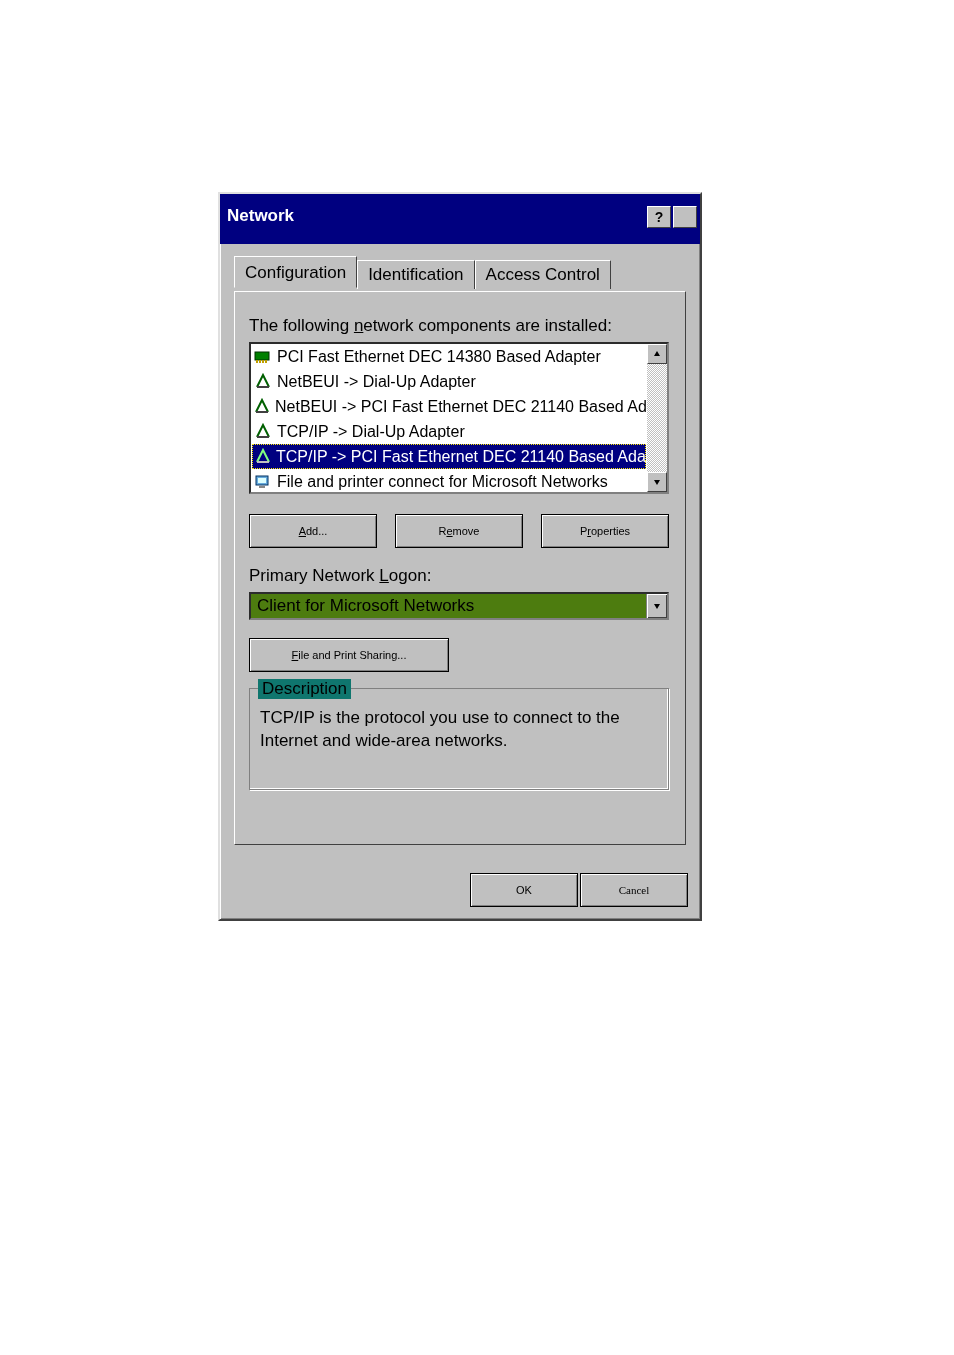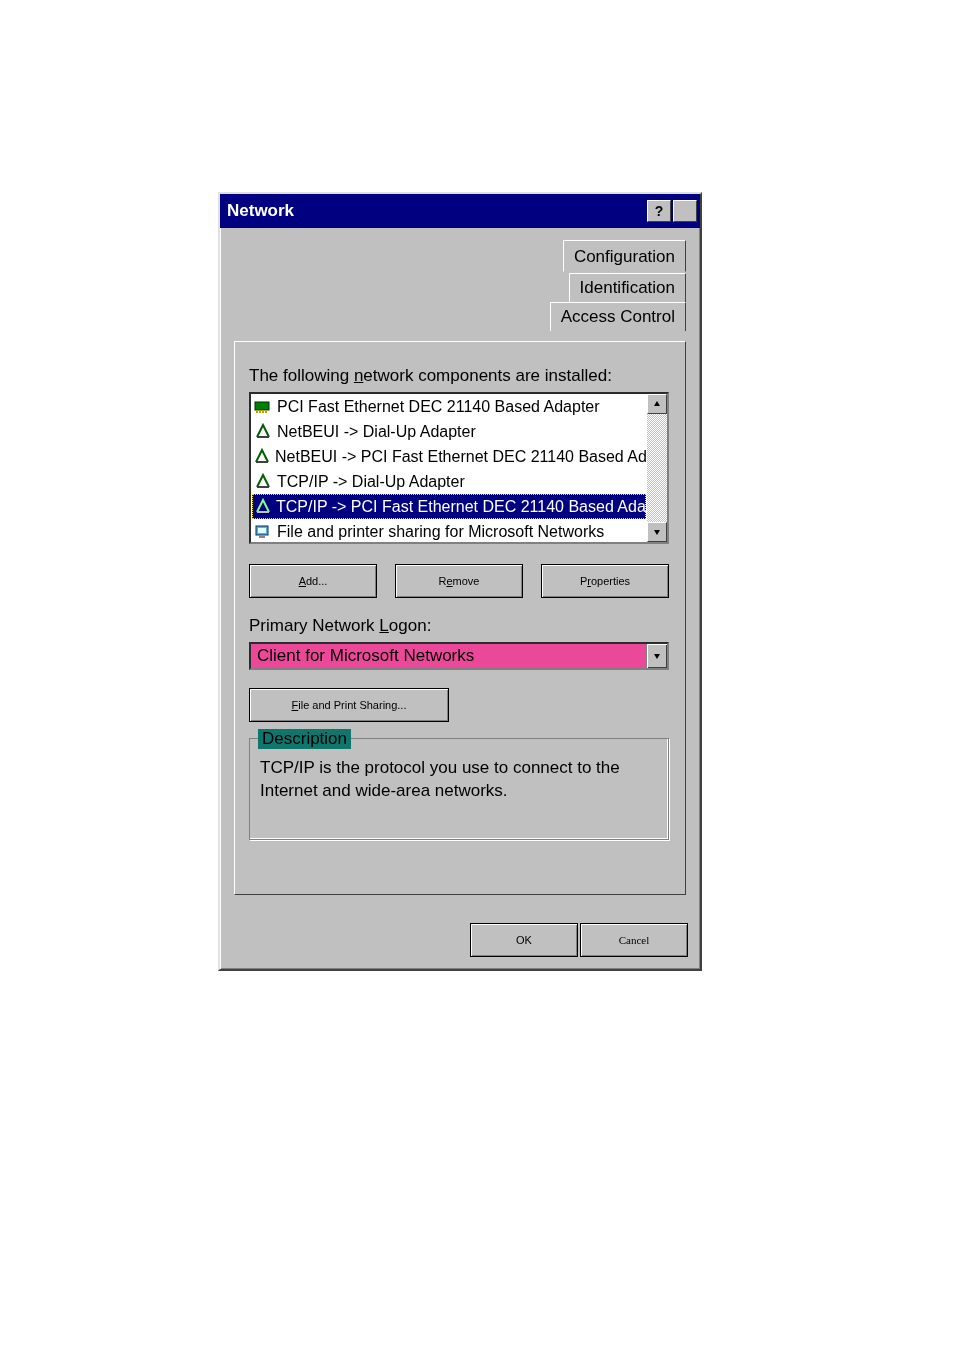--- a/index.html
+++ b/index.html
@@ -23,22 +23,22 @@
     border-left-color:#e0e0e0;
     border-right-color:#404040;
     border-bottom-color:#404040;
     box-shadow:inset 1px 1px 0 #fff, inset -1px -1px 0 #808080;
   }
   
   .titlebar{
     height:26px;
     background:#000080;
     color:#fff;
-    display:flex;align-items:center;
-    padding:4px 3px;
+    display:flex;align-items:flex-start;
+    padding:12px 3px;
     font-weight:bold;
   }
   .titlebar .title{
     flex:1;
     padding-left:4px;
   }
   .titlebar .tbtn{
     width:22px;height:20px;
     background:#c0c0c0;
     border:1px solid #000;
@@ -50,22 +50,21 @@
   }
   
   .body{
     padding:12px 14px 14px 14px;
     position:relative;
   }
   
   .tabs{
     display:flex;align-items:flex-end;
     position:relative;
-    margin-bottom:12px;
-    flex-direction:column;
+    margin-bottom:4px;
   }
   .tab{
     border:1px solid #808080;
     border-bottom:none;
     border-top-color:#fff;border-left-color:#fff;border-right-color:#404040;
     background:#c0c0c0;
     padding:4px 10px 4px 10px;
     margin-right:0;
     position:relative;
     top:1px;
@@ -154,21 +153,21 @@
     display:flex;align-items:center;justify-content:center;
     font-size:11px;
   }
   .w95btn.wide{flex:none;width:198px;}
   .w95btn.ok{flex:none;width:106px;}
   .w95btn.cancel{flex:none;width:106px;font-family:Liberation Serif, serif;}
   
   .dropdown{
     display:flex;align-items:center;
     border:2px inset #808080;
-    background:#ec4899;
+    background:#4d7c0f;
     height:28px;
     box-sizing:border-box;
   }
   .dropdown .ddtext{
     flex:1;padding:0 6px;white-space:nowrap;
   }
   .dropdown .ddbtn{
     width:20px;height:100%;
     background:#c0c0c0;
     border-left:1px solid #808080;
@@ -243,21 +242,21 @@
           <div class="listitem">
             <span class="li-icon">
               <svg viewBox="0 0 18 18">
                     <rect x="1" y="4" width="14" height="8" fill="#008000" stroke="#003000"></rect>
                     <rect x="2" y="12" width="2" height="3" fill="#c0a000"></rect>
                     <rect x="5" y="12" width="2" height="3" fill="#c0a000"></rect>
                     <rect x="8" y="12" width="2" height="3" fill="#c0a000"></rect>
                     <rect x="11" y="12" width="2" height="3" fill="#c0a000"></rect>
                   </svg>
             </span>
-            <span>PCI Fast Ethernet DEC 21140 Based Adapter</span>
+            <span>PCI Fast Ethernet DEC 14380 Based Adapter</span>
           </div>
 
           <div class="listitem">
             <span class="li-icon">
               <svg viewBox="0 0 18 18">
                     <path d="M3 14 L9 2 L15 14" stroke="#006000" stroke-width="2" fill="none"></path>
                     <line x1="3" y1="14" x2="15" y2="14" stroke="#404040" stroke-width="2"></line>
                   </svg>
             </span>
             <span>NetBEUI -&gt; Dial-Up Adapter</span>
@@ -294,21 +293,21 @@
           </div>
 
           <div class="listitem">
             <span class="li-icon">
               <svg viewBox="0 0 18 18">
                     <rect x="2" y="3" width="12" height="9" fill="#66aadd" stroke="#003060"></rect>
                     <rect x="4" y="5" width="8" height="5" fill="#dff"></rect>
                     <rect x="5" y="13" width="6" height="2" fill="#888"></rect>
                   </svg>
             </span>
-            <span>File and printer sharing for Microsoft Networks</span>
+            <span>File and printer connect for Microsoft Networks</span>
           </div>
 
         </div>
         <div class="scrollbar">
           <div class="sbtn">
             <svg viewBox="0 0 8 8">
                   <polygon points="4,1 7,6 1,6" fill="#000"></polygon>
                 </svg>
           </div>
           <div class="sbtn down">

